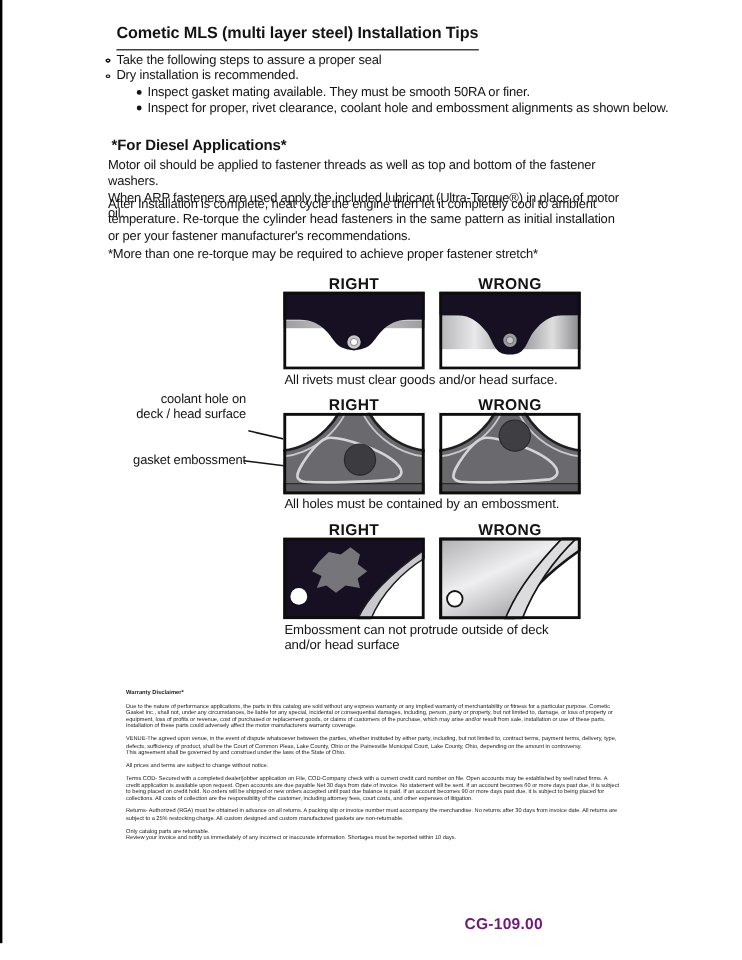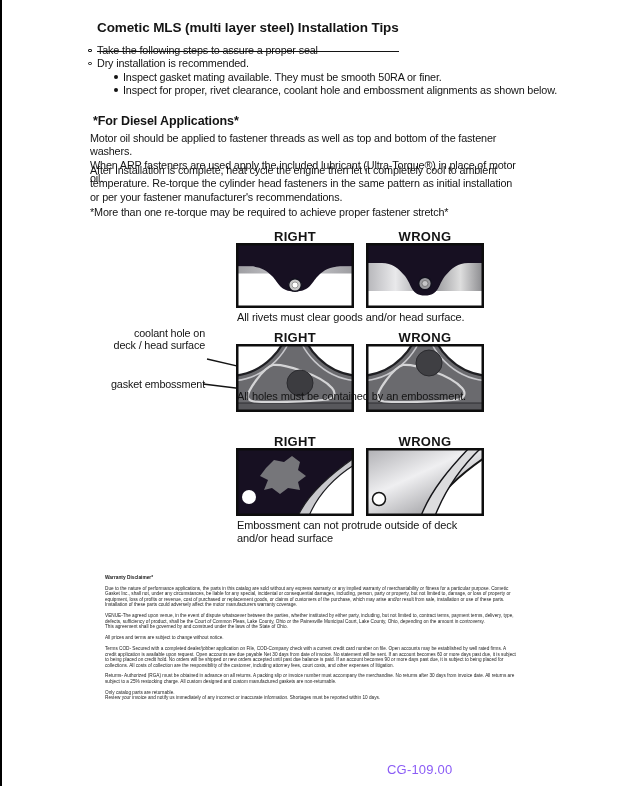--- a/index.html
+++ b/index.html
@@ -2,51 +2,51 @@
 <html><head>
 <meta charset="utf-8">
 <style>
   html,body{margin:0;padding:0;background:#fff;}
   .page{position:relative;width:618px;height:800px;background:#ffffff;overflow:hidden;
         font-family:"Liberation Sans", sans-serif;color:#141414;}
   .spine{position:absolute;left:0;top:8;width:2px;height:786px;background:#000;}
   .pre{white-space:pre-line;}
 
   .title{position:absolute;left:97px;top:20px;margin:0;font-size:13.5px;font-weight:bold;
-         display:inline-block;border-bottom:1.6px solid #141414;padding-bottom:16px;letter-spacing:-.1px;}
+         display:inline-block;border-bottom:1.6px solid #141414;padding-bottom:6px;letter-spacing:-.1px;}
 
   .tips{position:absolute;left:88px;top:44px;margin:0;padding:0;list-style:none;font-size:10.8px;letter-spacing:-.15px;}
   .tips li{line-height:13.3px;position:relative;padding-left:9px;}
   .tips li.sub{margin-left:26px;}
   .b-circ{position:absolute;left:0;top:4.5px;width:3.6px;height:3.6px;border:1px solid #141414;border-radius:50%;box-sizing:border-box;}
   .b-dot{position:absolute;left:0;top:4.5px;width:3.8px;height:3.8px;background:#141414;border-radius:50%;}
 
   .diesel-h{position:absolute;left:93px;top:114px;margin:0;font-size:12.5px;font-weight:bold;letter-spacing:-.1px;}
   .body-p{position:absolute;left:90px;width:432px;margin:0;font-size:10.8px;line-height:13.3px;letter-spacing:-.15px;}
   .p1{top:132px;} .p2{top:164px;} .note{top:206px;}
 
   .fig-label{position:absolute;width:118px;text-align:center;font-size:13px;font-weight:600;letter-spacing:.3px;}
   .fig{position:absolute;width:118px;}
   .fig svg{display:block;width:100%;height:100%;}
   .cap{position:absolute;left:237px;margin:0;font-size:11px;line-height:12.5px;letter-spacing:-.1px;}
 
   .lR{left:236px;} .lW{left:366px;}
   .r1l{top:229px;} .r2l{top:330px;} .r3l{top:434px;}
   .f1{top:243px;height:65px;} .f2{top:344px;height:68px;} .f3{top:448px;height:68px;}
-  .c1{top:311px;} .c2{top:390px;} .c3{top:519px;}
+  .c1{top:311px;} .c2{top:414px;} .c3{top:519px;}
 
   .callouts{position:absolute;left:95px;top:328px;width:110px;text-align:right;font-size:10.8px;line-height:11.5px;letter-spacing:-.15px;}
   .callout2{position:absolute;left:95px;top:378px;width:110px;text-align:right;font-size:10.8px;letter-spacing:-.15px;}
   .leaders{position:absolute;left:200px;top:352px;width:100px;height:45px;pointer-events:none;}
 
   .warranty{position:absolute;left:105px;top:575px;width:412px;font-size:4.7px;line-height:5.6px;color:#1b1b1b;}
   .warranty h3{margin:0 0 5px 0;font-size:4.8px;font-weight:bold;}
   .warranty p{margin:0 0 5.2px 0;}
 
-  .footer-code{position:absolute;left:387px;top:762px;font-size:13px;letter-spacing:.2px;color:#8b5cf6;}
+  .footer-code{position:absolute;left:387px;top:762px;font-size:13px;letter-spacing:.2px;color:#701a75;font-weight:bold;}
 </style>
 </head>
 <body>
 
 <div class="page">
   <div class="spine"></div>
 
   <h1 class="title">Cometic MLS (multi layer steel) Installation Tips</h1>
 
   <ul class="tips">

